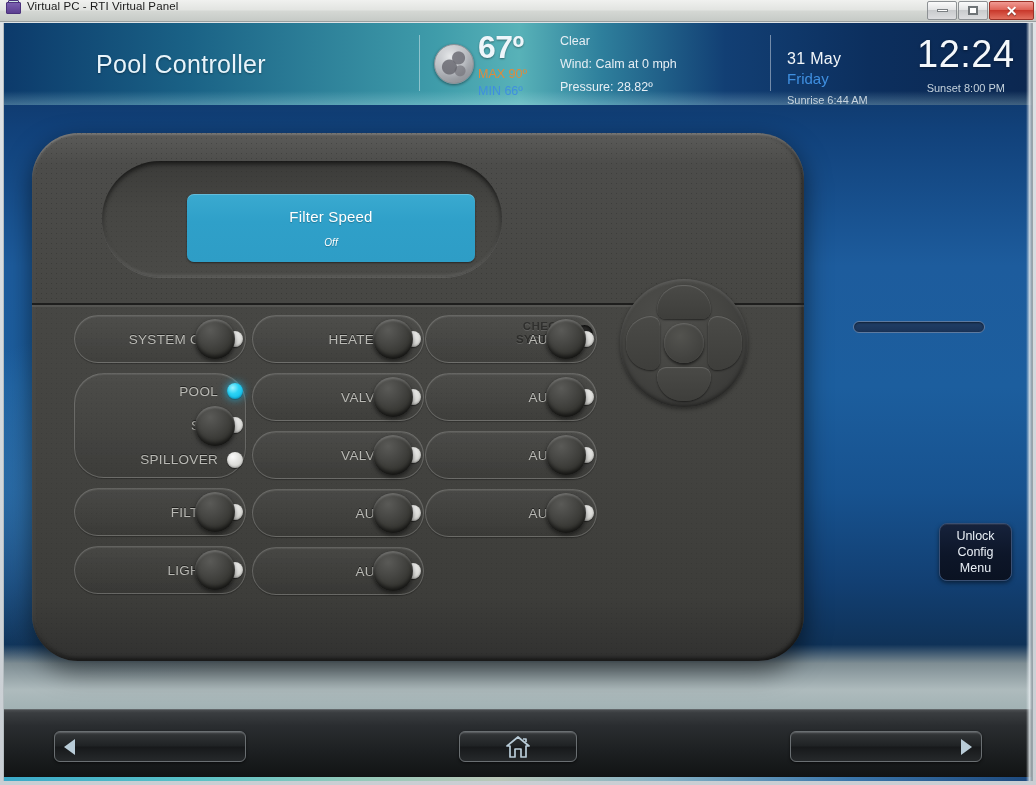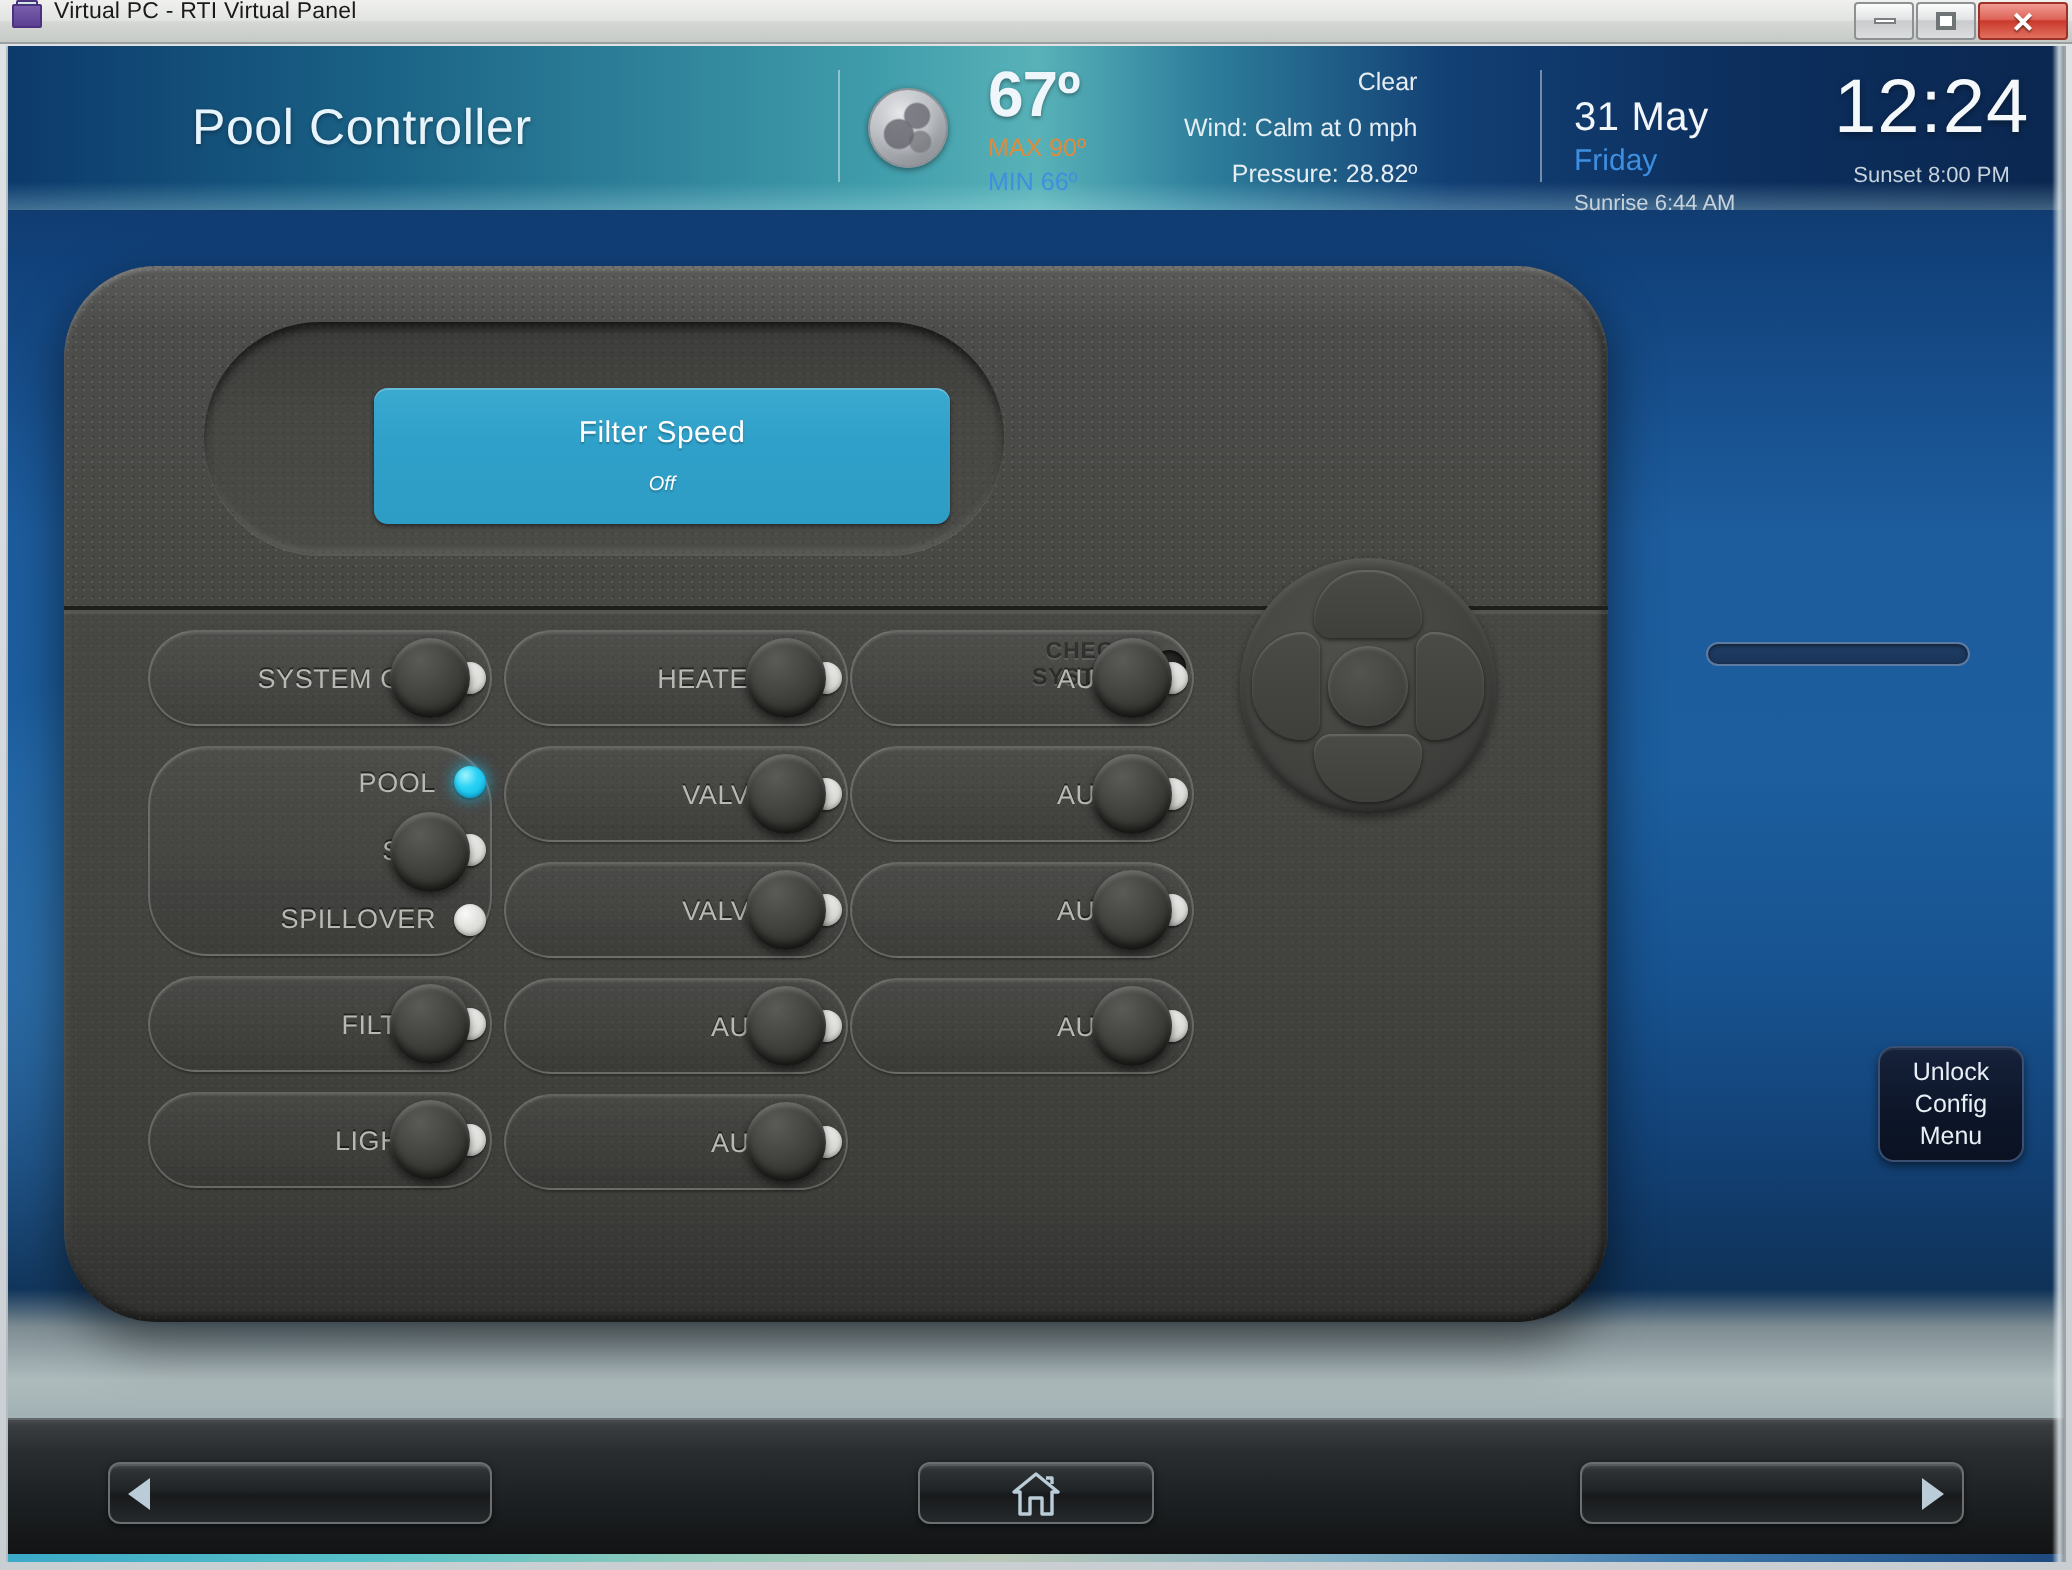--- a/index.html
+++ b/index.html
@@ -121,22 +121,22 @@
     font-size: 25px; color: #e8f4fb; letter-spacing: .3px;
     text-shadow: 0 1px 2px rgba(0,0,0,.35);
     position: relative; z-index: 2;
   }
   .hdr-sep {
     width: 1px; background: rgba(255,255,255,.42);
     margin: 12px 0 14px 0; flex: 0 0 1px; position:relative; z-index:2;
   }
   #weather {
     flex: 0 0 350px;
-    display: flex; align-items: center; padding-left: 14px; gap: 20px;
-    position: relative; z-index: 2; text-align: right;
+    display: flex; align-items: center; padding-left: 14px; gap: 4px;
+    position: relative; z-index: 2;
   }
   #moon-icon {
     width: 40px; height: 40px; border-radius: 50%;
     background:
       radial-gradient(circle at 62% 34%, rgba(110,110,118,.85) 0 6px, rgba(0,0,0,0) 7px),
       radial-gradient(circle at 38% 58%, rgba(100,100,108,.8) 0 7px, rgba(0,0,0,0) 8px),
       radial-gradient(circle at 66% 68%, rgba(115,115,122,.7) 0 5px, rgba(0,0,0,0) 6px),
       radial-gradient(circle at 40% 30%, #e6e8ea 0%, #b9bcc1 45%, #84878d 78%, #5d6067 100%);
     border: 1px solid #8d9298;
     box-shadow: 0 1px 3px rgba(0,0,0,.45), inset 0 0 6px rgba(255,255,255,.25);
@@ -146,21 +146,21 @@
   #temp-now { font-size: 32px; color: #eef6fb; font-weight: 600; letter-spacing:-.5px; text-shadow:0 1px 2px rgba(0,0,0,.4); }
   #temp-max { font-size: 12.5px; color: #e08a3c; margin-top: 5px; }
   #temp-min { font-size: 12.5px; color: #3f8fe0; margin-top: 4px; }
   #cond-block { display:flex; flex-direction:column; gap:9px; margin-left:4px; }
   .cond-line { font-size: 12.5px; color: #e6eef4; white-space: nowrap; }
   #datetime {
     flex: 1 1 auto; display: flex; align-items: center; padding-left: 16px;
     position: relative; z-index: 2;
   }
   #date-block { display:flex; flex-direction:column; line-height:1; flex:0 0 120px; }
-  #date-dm { font-size: 20px; color: #f2f6f9; letter-spacing:.3px;margin-top:29px; }
+  #date-dm { font-size: 16px; color: #f2f6f9; letter-spacing:.3px;margin-top:29px; }
   #date-dow { font-size: 15px; color: #3f8fe0; margin-top: 4px; }
   #sunrise { font-size: 11px; color: #c6d3dd; margin-top: 9px; white-space:nowrap; }
   #clock-block { display:flex; flex-direction:column; align-items:center; margin-left: 10px; }
   #clock { font-size: 38px; color: #f4f8fb; line-height:1; letter-spacing:.5px; text-shadow:0 1px 3px rgba(0,0,0,.4); }
   #sunset { font-size: 11px; color: #c6d3dd; margin-top: 9px; white-space:nowrap; }
 
   
   #device {
     position: absolute; left: 28px; top: 110px;
     width: 772px; height: 528px;

